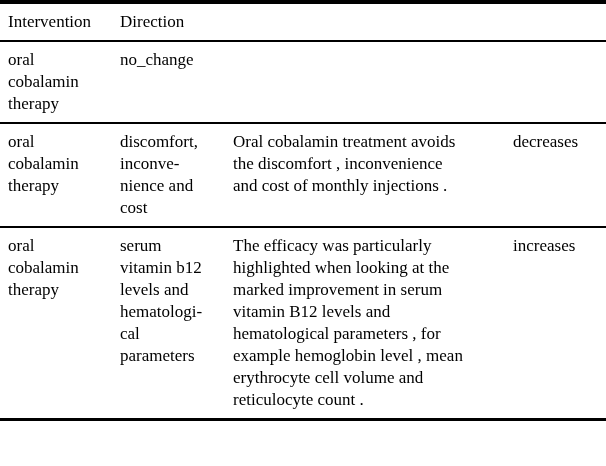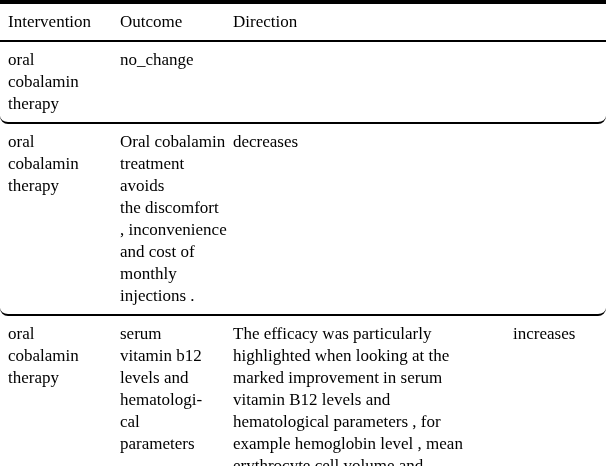--- a/index.html
+++ b/index.html
@@ -26,55 +26,57 @@
     display: grid;
     grid-template-columns: 112px 113px 280px 93px;
     box-sizing: border-box;
     padding: 7px 0 7px 8px;
   }
   .trow.header {
     border-bottom: 2px solid #000000;
   }
   .trow.body {
     border-bottom: 2px solid #000000;
-    border-radius: 8px;
   }
   .trow.body:last-child {
     border-bottom: none;
   }
   .cell {
     white-space: pre-line;
     padding-right: 6px;
     overflow: hidden;
   }
   .direction-cell {
   }
 </style>
 </head>
 <body>
 
 <div class="paper-table">
 
   <div class="trow header">
     <div class="cell">Intervention</div>
-    <div class="cell">Outcome</div>
     <div class="cell">Direction</div>
   </div>
 
   <div class="trow body">
     <div class="cell">oral
 cobalamin
 therapy</div>
     <div class="cell direction-cell">no_change</div>
   </div>
 
   <div class="trow body">
     <div class="cell">oral
 cobalamin
 therapy</div>
+    <div class="cell">discomfort,
+inconve-
+nience and
+cost</div>
     <div class="cell">Oral cobalamin treatment avoids
 the discomfort , inconvenience
 and cost of monthly injections .</div>
     <div class="cell direction-cell">decreases</div>
   </div>
 
   <div class="trow body">
     <div class="cell">oral
 cobalamin
 therapy</div>

